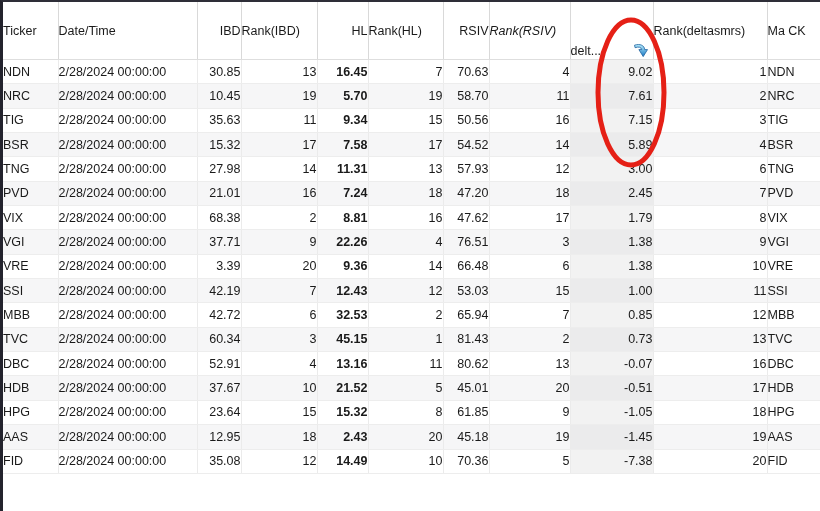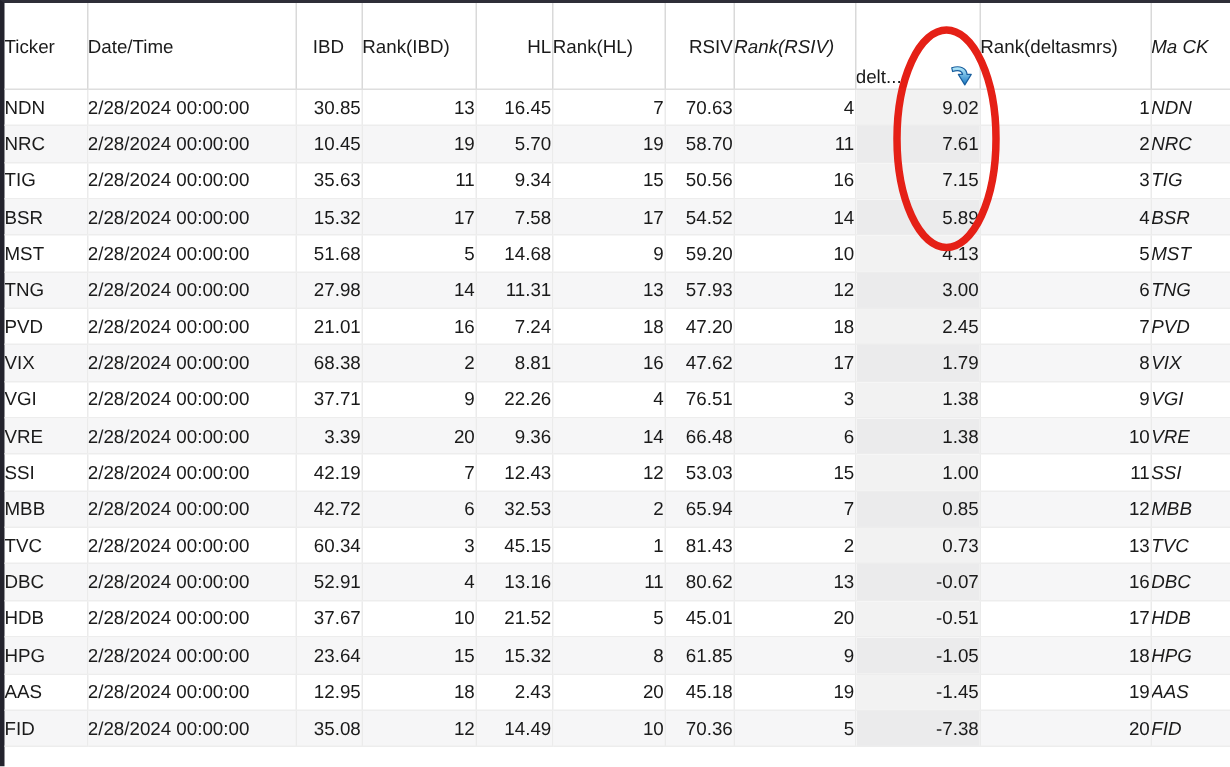--- a/index.html
+++ b/index.html
@@ -15,34 +15,34 @@
     padding:0;
   }
   .grid thead th{
     height:22px;font-weight:normal;background:#fff;
     border-right:1px solid #d9d9d9;border-bottom:1px solid #dedede;
   }
   .grid tbody td{
     height:24.35px;
     border-right:1px solid #ebebeb;border-bottom:1px solid #ededed;
   }
-  .grid th:last-child,.grid td:last-child{border-right:none;font-style:italic;}
+  .grid th:last-child,.grid td:last-child{border-right:none;}
   .grid tbody tr:nth-child(even) td{background:var(--row-alt,#f6f6f7);}
   .grid tbody td.col-delta{background:var(--tint,#f2f2f2);}
   .grid tbody tr:nth-child(even) td.col-delta{background:var(--tint-alt,#ebebec);}
   
   .al{text-align:left;}  .ar{text-align:right;}
   .td-ticker{padding-left:7px;}   .td-datetime{padding-left:7px;}
   .td-ibd{padding-right:6px;}     .td-rank_ibd{padding-right:7px;}
-  .td-hl{padding-right:3px;}      .td-rank_hl{padding-right:10px;}
+  .td-hl{padding-right:3px;font-weight:bold;}      .td-rank_hl{padding-right:10px;}
   .td-rsiv{padding-right:3px;}    .td-rank_rsiv{padding-right:5px;}
   .td-delta{padding-right:12px;}  .td-rank_delta{padding-right:10px;}
   .td-ma_ck{padding-left:7px;}
   .th-ticker{padding-left:7px;}   .th-datetime{padding-left:7px;}
-  .th-ibd{padding-right:6px;text-align:center;}     .th-rank_ibd{padding-left:7px;}
+  .th-ibd{padding-right:6px;}     .th-rank_ibd{padding-left:7px;}
   .th-hl{padding-right:6px;}      .th-rank_hl{padding-left:7px;}
   .th-rsiv{padding-right:10px;}   .th-rank_rsiv{padding-left:7px;font-style:italic;}
   .th-delta{padding-left:7px;}    .th-rank_delta{padding-left:7px;}
   .th-ma_ck{padding-left:7px;}
   .th-flex{display:flex;align-items:center;justify-content:space-between;height:100%;padding-right:4px;margin-top:40px;}
   .sort-icon{width:17px;height:17px;flex:0 0 auto;display:block;}
   .rsiv-hot{color:var(--rsiv-orange,#ee7448);}
   .annotation{position:absolute;left:583px;top:10px;width:90px;height:161px;pointer-events:none;}
 </style>
 </head>
@@ -138,33 +138,20 @@
           <td class="ar td-rank_ibd">17</td>
           <td class="ar td-hl">7.58</td>
           <td class="ar td-rank_hl">17</td>
           <td class="ar td-rsiv">54.52</td>
           <td class="ar td-rank_rsiv">14</td>
           <td class="ar td-delta col-delta">5.89</td>
           <td class="ar td-rank_delta">4</td>
           <td class="al td-ma_ck">BSR</td>
         </tr>
         <tr>
-          <td class="al td-ticker">MST</td>
-          <td class="al td-datetime">2/28/2024 00:00:00</td>
-          <td class="ar td-ibd">51.68</td>
-          <td class="ar td-rank_ibd">5</td>
-          <td class="ar td-hl">14.68</td>
-          <td class="ar td-rank_hl">9</td>
-          <td class="ar td-rsiv">59.20</td>
-          <td class="ar td-rank_rsiv">10</td>
-          <td class="ar td-delta col-delta">4.13</td>
-          <td class="ar td-rank_delta">5</td>
-          <td class="al td-ma_ck">MST</td>
-        </tr>
-        <tr>
           <td class="al td-ticker">TNG</td>
           <td class="al td-datetime">2/28/2024 00:00:00</td>
           <td class="ar td-ibd">27.98</td>
           <td class="ar td-rank_ibd">14</td>
           <td class="ar td-hl">11.31</td>
           <td class="ar td-rank_hl">13</td>
           <td class="ar td-rsiv">57.93</td>
           <td class="ar td-rank_rsiv">12</td>
           <td class="ar td-delta col-delta">3.00</td>
           <td class="ar td-rank_delta">6</td>

